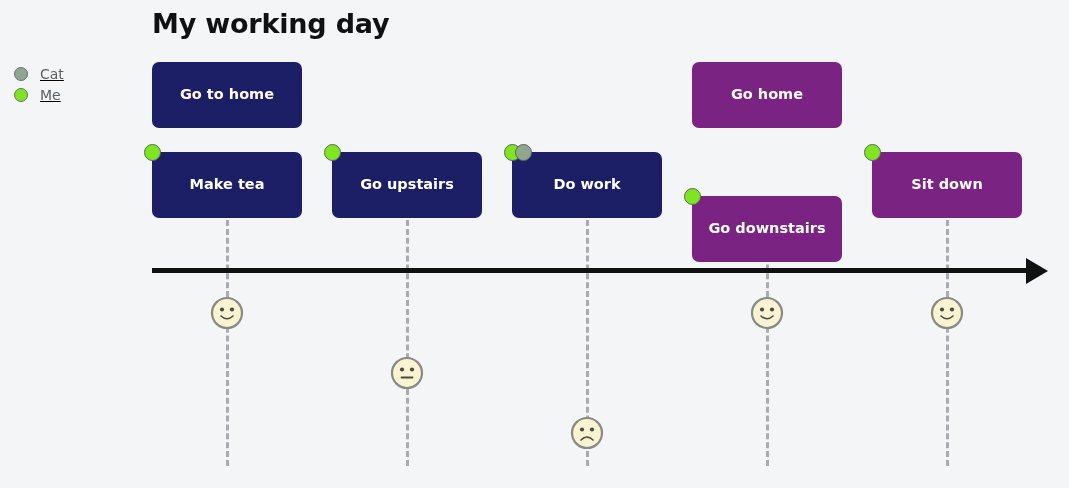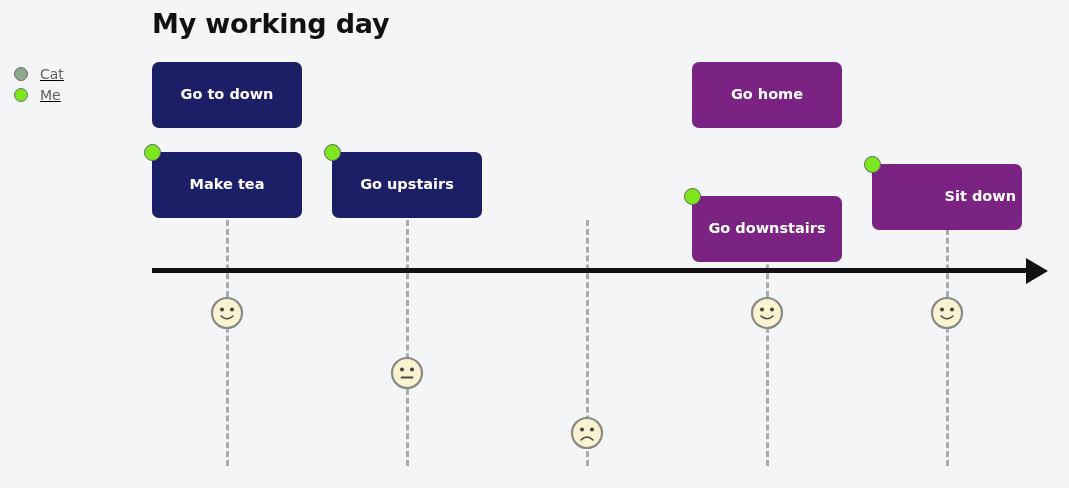--- a/index.html
+++ b/index.html
@@ -148,50 +148,57 @@
   <div class="tick-line" style="left:226px; top:220px; height:246px;"></div>
   <div class="tick-line" style="left:406px; top:220px; height:246px;"></div>
   <div class="tick-line" style="left:586px; top:220px; height:246px;"></div>
   <div class="tick-line" style="left:766px; top:220px; height:246px;"></div>
   <div class="tick-line" style="left:946px; top:220px; height:246px;"></div>
 
   <div class="axis-line"></div>
   <div class="axis-arrow"></div>
 
   <div class="task-box navy" style="left:152px; top:62px;">
-    <span>Go to down</span>
+    <span>Go to home</span>
   </div>
 
   <div class="task-box navy" style="left:152px; top:152px;">
     <div class="actor-dots">
       <span class="actor-dot" style="background:#7ee61e"></span>
     </div>
     <span>Make tea</span>
   </div>
 
   <div class="task-box purple" style="left:692px; top:62px;">
     <span>Go home</span>
   </div>
 
   <div class="task-box navy" style="left:332px; top:152px;">
     <div class="actor-dots">
       <span class="actor-dot" style="background:#7ee61e"></span>
     </div>
     <span>Go upstairs</span>
   </div>
 
+  <div class="task-box navy" style="left:512px; top:152px;">
+    <div class="actor-dots">
+      <span class="actor-dot" style="background:#7ee61e"></span>
+      <span class="actor-dot" style="background:#8fa68f"></span>
+    </div>
+    <span>Do work</span>
+  </div>
 
   <div class="task-box purple" style="left:692px; top:152px;margin-top:44px;">
     <div class="actor-dots">
       <span class="actor-dot" style="background:#7ee61e"></span>
     </div>
     <span>Go downstairs</span>
   </div>
 
-  <div class="task-box purple" style="left:872px; top:164px;justify-content:flex-end;">
+  <div class="task-box purple" style="left:872px; top:152px;">
     <div class="actor-dots">
       <span class="actor-dot" style="background:#7ee61e"></span>
     </div>
     <span>Sit down</span>
   </div>
 
   <div class="mood" style="left:210px; top:296px;">
     <svg width="34" height="34" viewBox="0 0 34 34">
       <circle cx="17" cy="17" r="15" fill="#f9f3d2" stroke="#8a8a84" stroke-width="2.2"></circle>
       <circle cx="12" cy="13.5" r="2.1" fill="#4a4a42"></circle>

